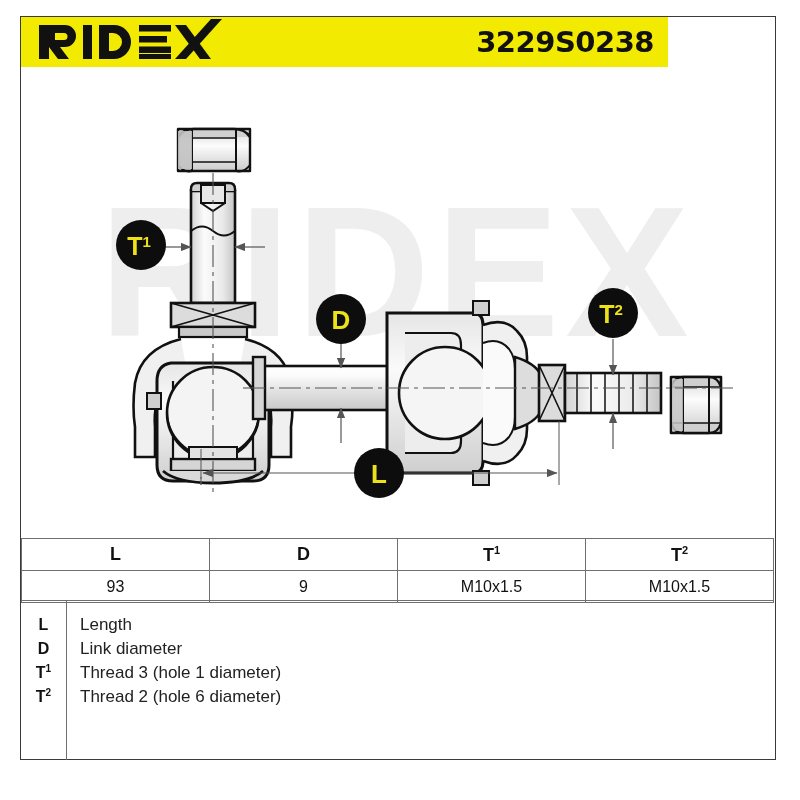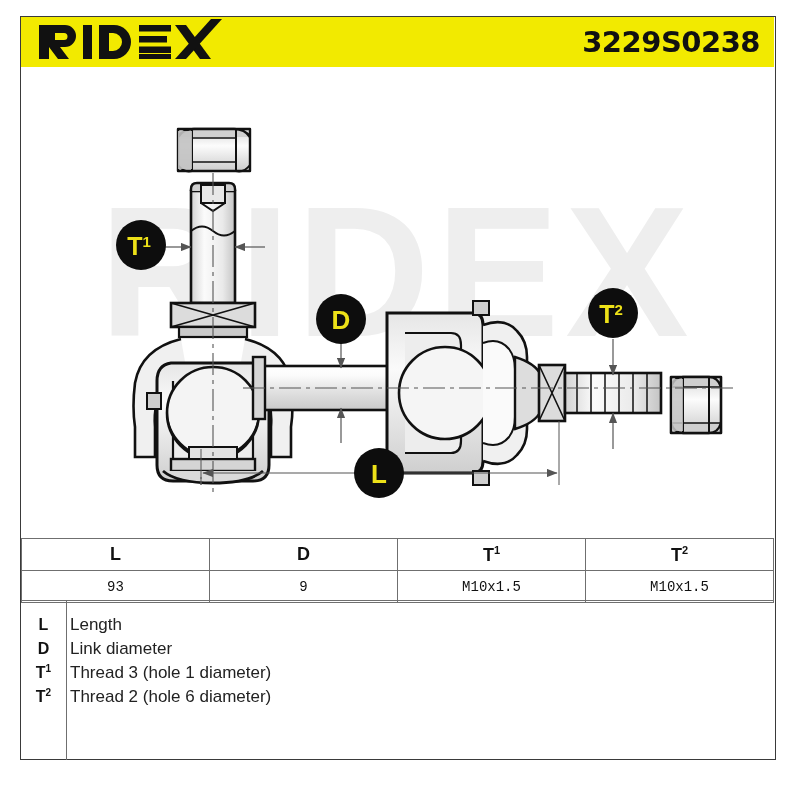--- a/index.html
+++ b/index.html
@@ -1,37 +1,37 @@
 <!DOCTYPE html>
 <html><head>
 <meta charset="utf-8">
 <style>
   html,body{margin:0;padding:0;background:#fff;}
   body{width:800px;height:800px;font-family:"Liberation Sans",sans-serif;-webkit-font-smoothing:antialiased;}
   #sheet{position:absolute;left:0;top:0;width:800px;height:800px;}
   .frame{position:absolute;left:20px;top:16px;width:756px;height:744px;border:1.5px solid #3a3a3a;box-sizing:border-box;}
-  .header{position:absolute;left:21px;top:17px;width:753px;height:50px;background:#F2EA00;display:flex;align-items:center;justify-content:space-between;box-sizing:border-box;padding:0 14px 0 18px;gap:35px;}
+  .header{position:absolute;left:21px;top:17px;width:647px;height:50px;background:#F2EA00;display:flex;align-items:center;justify-content:space-between;box-sizing:border-box;padding:0 14px 0 18px;gap:35px;}
   .logo{display:block;}
   .partno{font-size:29px;font-weight:bold;color:#111;letter-spacing:-0.5px;font-family:"DejaVu Sans",sans-serif;}
   .drawing{position:absolute;left:21px;top:81px;width:753px;height:465px;overflow:hidden;}
   .drawing svg{display:block;}
   .spec{position:absolute;left:21px;top:538px;width:753px;height:62px;}
   .spec table{border-collapse:collapse;width:753px;height:62px;table-layout:fixed;}
   .spec td{border:1px solid #6f6f6f;text-align:center;font-size:17px;color:#111;padding:0;height:31px;}
   .spec tr.head td{font-weight:bold;font-size:18px;}
-  .spec tr.val td{font-size:14px;font-family:Liberation Mono, monospace;}
+  .spec tr.val td{font-size:16px;}
   .spec sup{font-size:11px;vertical-align:super;}
   .legend{position:absolute;left:21px;top:600px;width:753px;height:159px;border-top:1px solid #6f6f6f;box-sizing:border-box;}
   .legend-inner{position:relative;width:100%;height:100%;}
   .legend-div{position:absolute;left:45px;top:0;width:1px;height:159px;background:#6f6f6f;}
   .legend-rows{position:absolute;left:0;top:14px;width:100%;}
   .lrow{display:flex;align-items:baseline;height:24px;}
   .lkey{width:45px;text-align:center;font-weight:bold;font-size:16px;color:#111;flex:0 0 45px;}
   .lkey sup{font-size:10px;vertical-align:super;}
-  .ltxt{padding-left:4px;font-size:17px;color:#222;}
+  .ltxt{padding-left:14px;font-size:17px;color:#222;}
 </style>
 </head>
 <body>
 
 <div id="sheet">
 
   <div class="frame"></div>
 
   <div class="header">
     <span class="logo">

